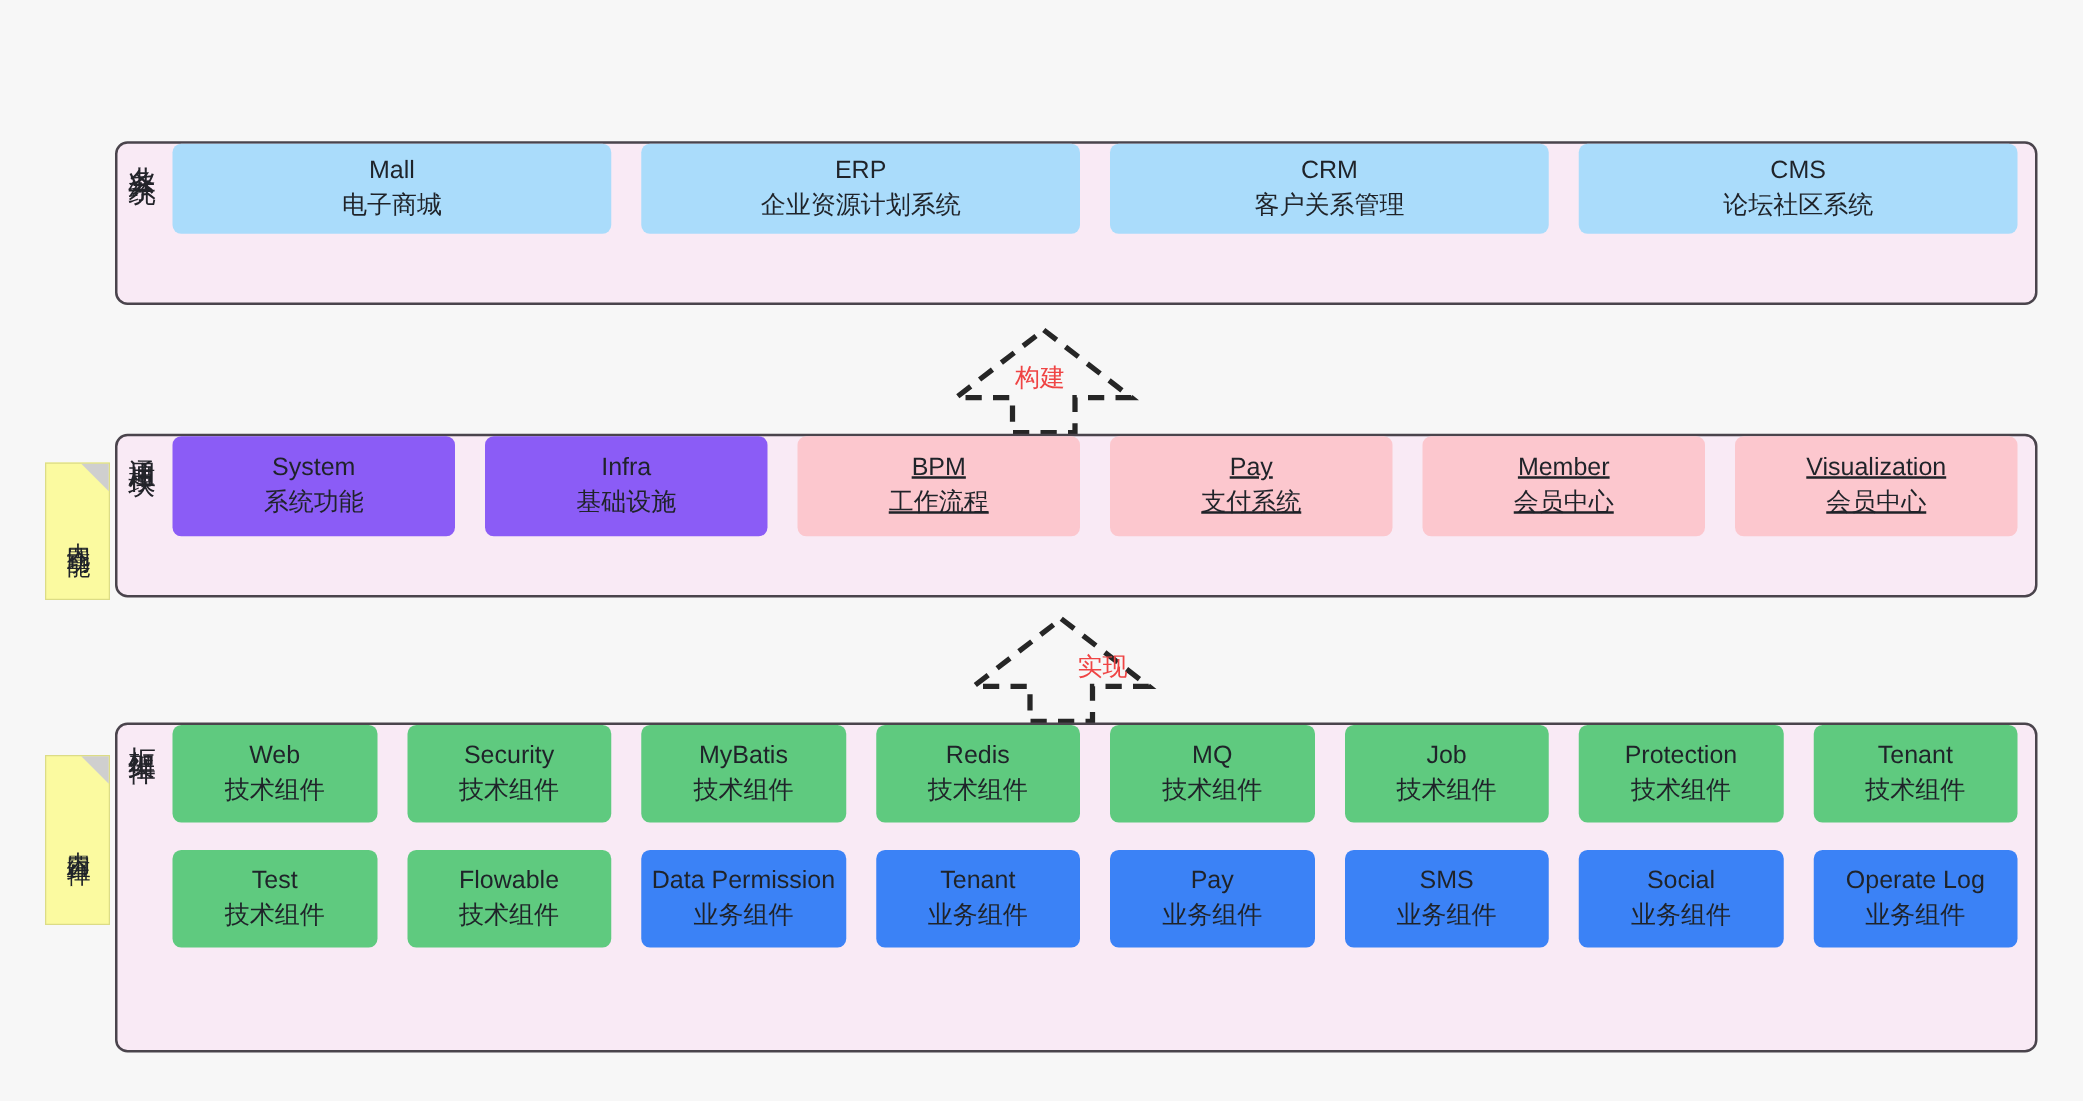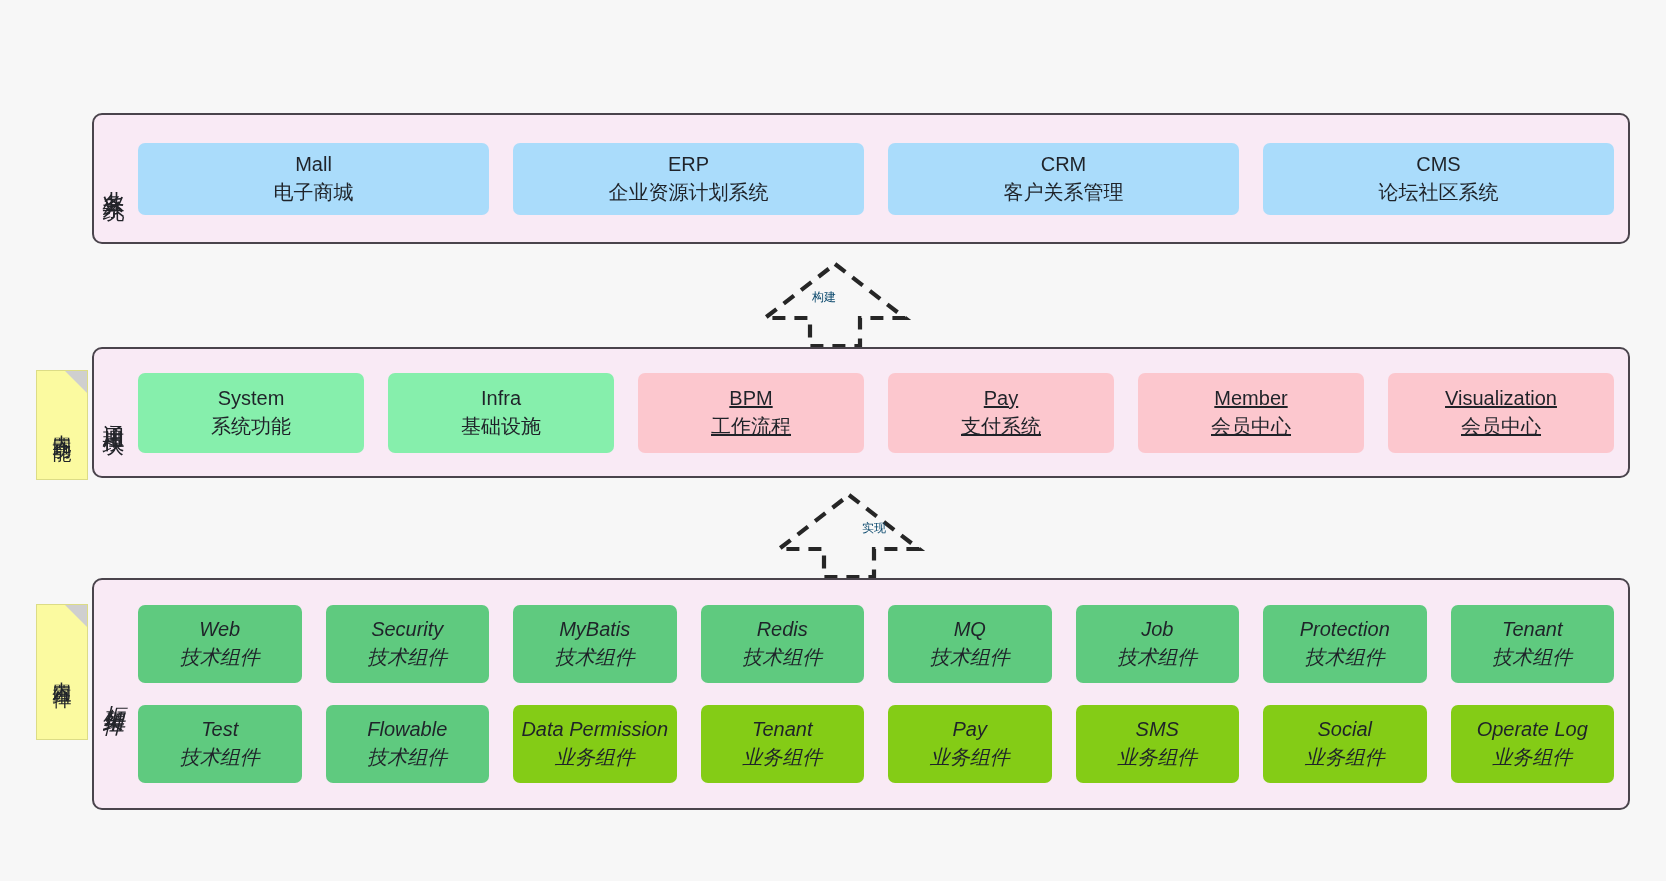--- a/index.html
+++ b/index.html
@@ -24,21 +24,21 @@
 
   
   .layer {
     position: absolute;
     box-sizing: border-box;
     background: #f9eaf5;
     border: 2.2px solid #4a444c;
     border-radius: 10px;
     display: flex;
     flex-direction: row;
-    align-items: center;
+    align-items: flex-start;
   }
   .layer-title {
     flex: 0 0 auto;
     width: 40px;
     display: flex;
     align-items: center;
     justify-content: center;
     font-size: 22px;
     color: #23242a;
     writing-mode: vertical-rl;
@@ -74,29 +74,29 @@
     line-height: 1.38;
     padding: 4px 6px;
     box-sizing: border-box;
     user-select: none;
   }
   .cell .en { display: block; }
   .cell .cn { display: block; }
 
   
   .c-blue      { background: #aadcfb; }
-  .c-red       { background: #86efac; }
+  .c-red       { background: #8b5cf6; }
   .c-pink      { background: #fcc7ce; text-decoration: underline; }
   .c-green     { background: #5fca7f; }
-  .c-lightgreen{ background: #84cc16; }
+  .c-lightgreen{ background: #3b82f6; }
 
   
   #layer-business { left: 92px;  top: 113px; width: 1538px; height: 131px; }
   #layer-common   { left: 92px;  top: 347px; width: 1538px; height: 131px; }
-  #layer-frame    { left: 92px;  top: 578px; width: 1538px; height: 232px; font-style: italic; }
+  #layer-frame    { left: 92px;  top: 578px; width: 1538px; height: 264px; }
 
   #layer-business .cell { height: 72px; }
   #layer-common   .cell { height: 80px; }
   #layer-frame    .cell { height: 78px; }
 
   
   .sticky {
     position: absolute;
     background: #fbfaa0;
     border: 1px solid #dcdc86;
@@ -124,22 +124,22 @@
   }
   #sticky-common { left: 36px; top: 370px; width: 52px; height: 110px; }
   #sticky-frame  { left: 36px; top: 604px; width: 52px; height: 136px; }
 
   
   .uml-arrow {
     position: absolute;
   }
   .uml-label {
     position: absolute;
-    font-size: 12px;
-    color: #0c4a6e;
+    font-size: 20px;
+    color: #ef4444;
     background: transparent;
     white-space: nowrap;
     user-select: none;
     font-family: Liberation Serif, serif;
   }
   #arrow-build   { left: 752px; top: 258px; width: 166px; height: 90px; }
   #label-build   { left: 812px; top: 289px; }
   #arrow-impl    { left: 766px; top: 489px; width: 166px; height: 90px; }
   #label-impl    { left: 862px; top: 520px; }
 </style>

